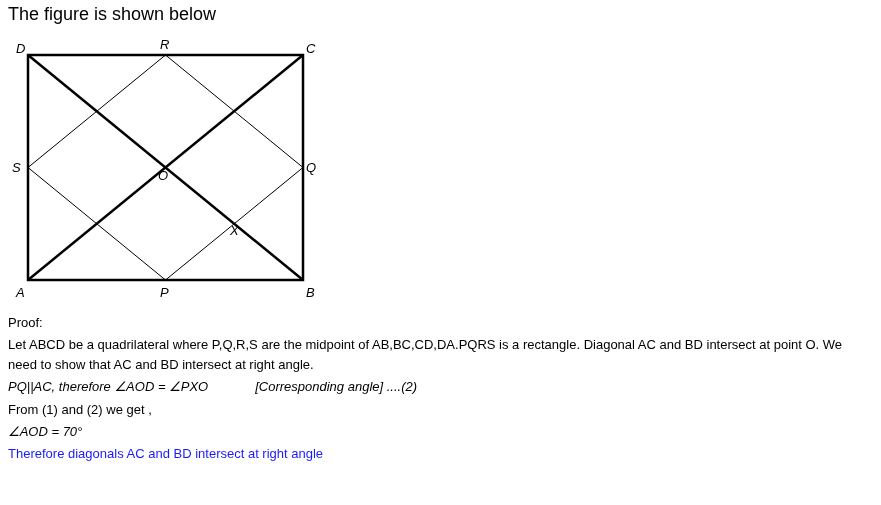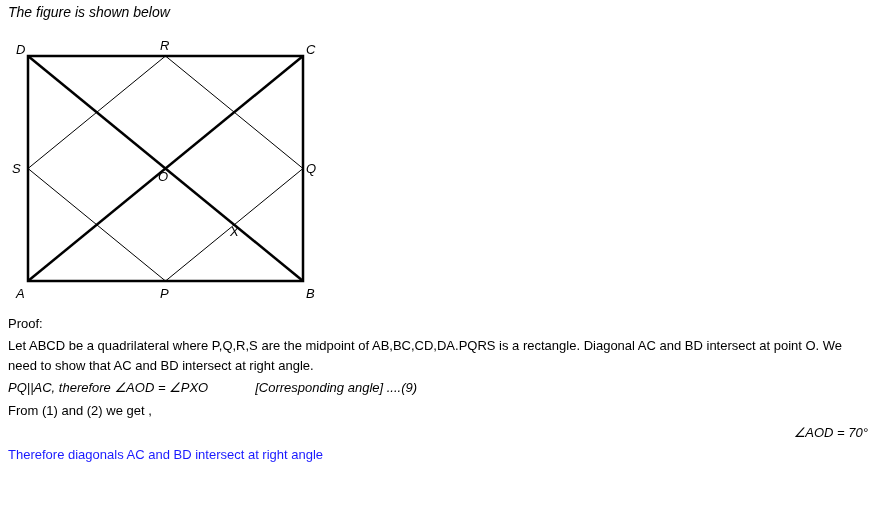--- a/index.html
+++ b/index.html
@@ -6,44 +6,43 @@
     body {
       font-family: Arial, sans-serif;
       font-size: 13px;
       background: #fff;
       color: #000;
       width: 881px;
       min-height: 505px;
       padding: 4px 8px;
     }
     .title-text {
-      font-size: 14px;
+      font-size: 18px;
       color: #000;
-      margin-bottom: 6px;
-      font-style: italic;
+      margin-bottom: 0;
     }
     .figure-area {
       position: relative;
       width: 320px;
       height: 280px;
       margin-bottom: 8px;
     }
     .figure-area svg {
       position: absolute;
       top: 0; left: 0;
     }
     .proof-section {
       max-width: 860px;
       font-size: 13px;
       line-height: 1.55;
     }
     .proof-section p {
       margin-bottom: 2px;
     }
-    .italic { font-style: italic; text-align: right; }
+    .italic { font-style: italic; }
     .blue { color: #1a1aff; }
   </style>
 </head>
 <body>
 
 <div class="title-text">The figure is shown below</div>
 
 <div class="figure-area">
   <svg width="320" height="280" xmlns="http://www.w3.org/2000/svg">
 
@@ -79,19 +78,19 @@
     <text x="222" y="210" font-size="13" font-style="italic" fill="#000">X</text>
   </svg>
 </div>
 
 <div class="proof-section">
   <p>Proof:</p>
   <p>Let ABCD be a quadrilateral where P,Q,R,S are the midpoint of AB,BC,CD,DA.PQRS is a rectangle. Diagonal AC and BD intersect at point O. We need to show that AC and BD intersect at right angle.</p>
   <p>
     <span class="italic">PQ||AC, therefore ∠AOD = ∠PXO</span>
     &nbsp;&nbsp;&nbsp;&nbsp;&nbsp;&nbsp;&nbsp;&nbsp;&nbsp;&nbsp;&nbsp;
-    <span class="italic">[Corresponding angle] ....(9)</span>
+    <span class="italic">[Corresponding angle] ....(2)</span>
   </p>
   <p>From (1) and (2) we get ,</p>
   <p class="italic">∠AOD = 70°</p>
   <p class="blue">Therefore diagonals AC and BD intersect at right angle</p>
 
 </div>
 
 </body></html>

